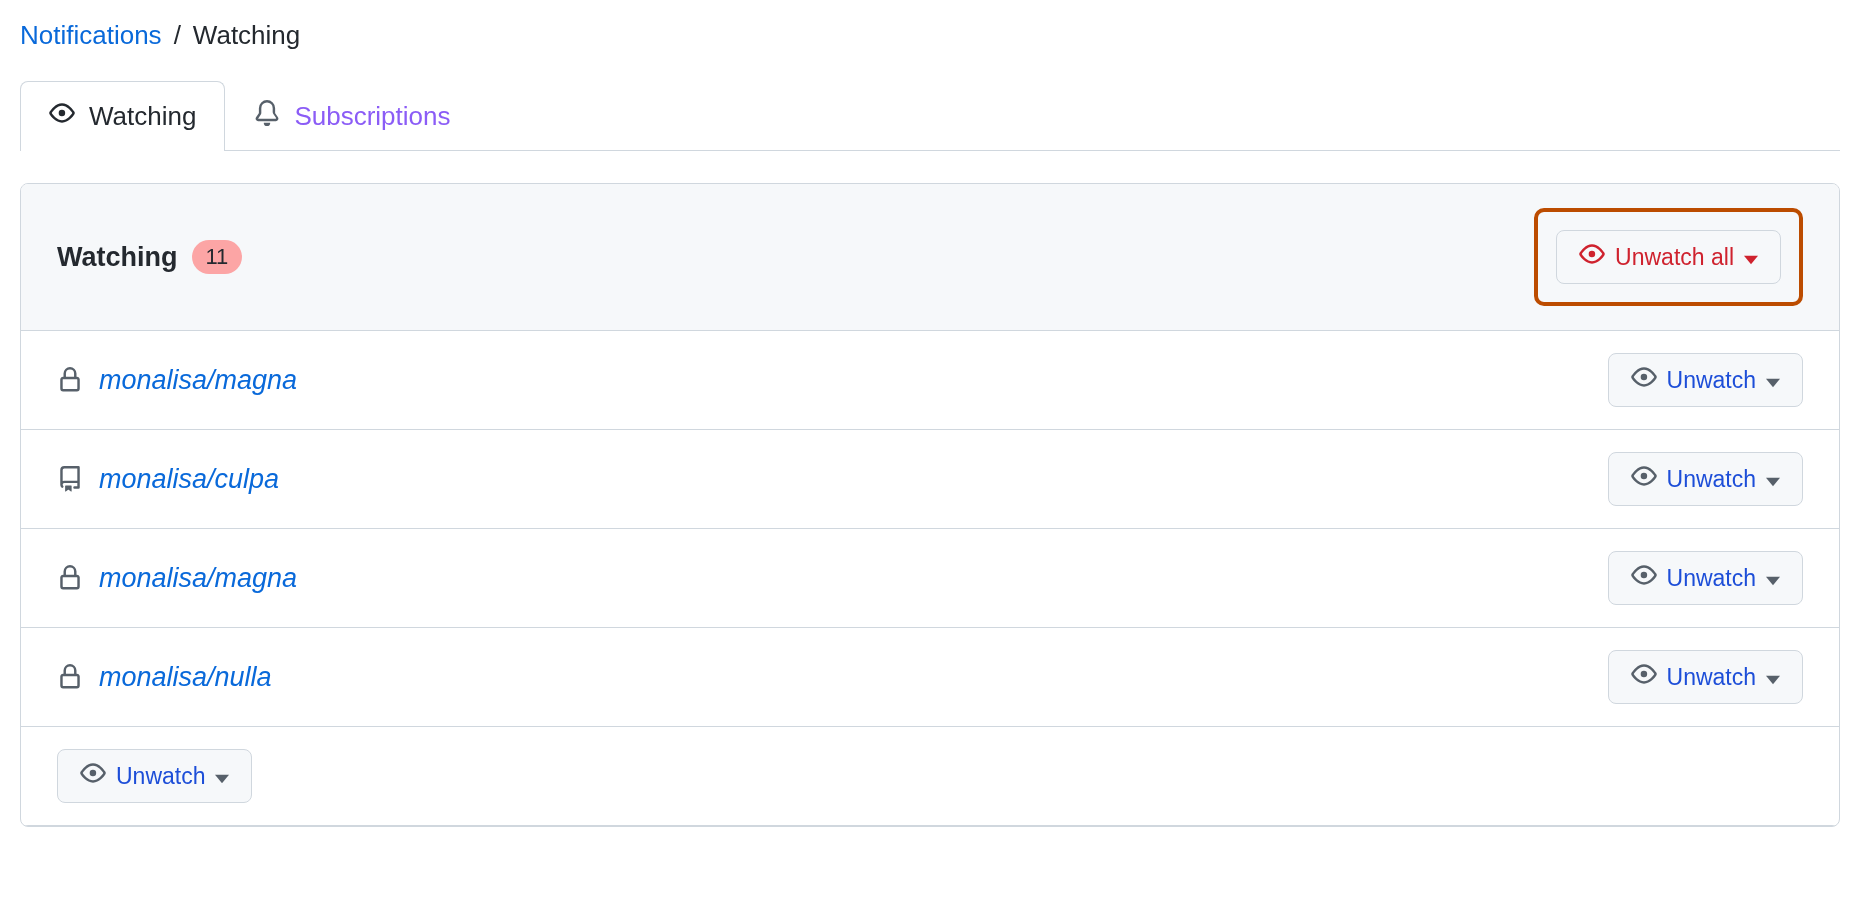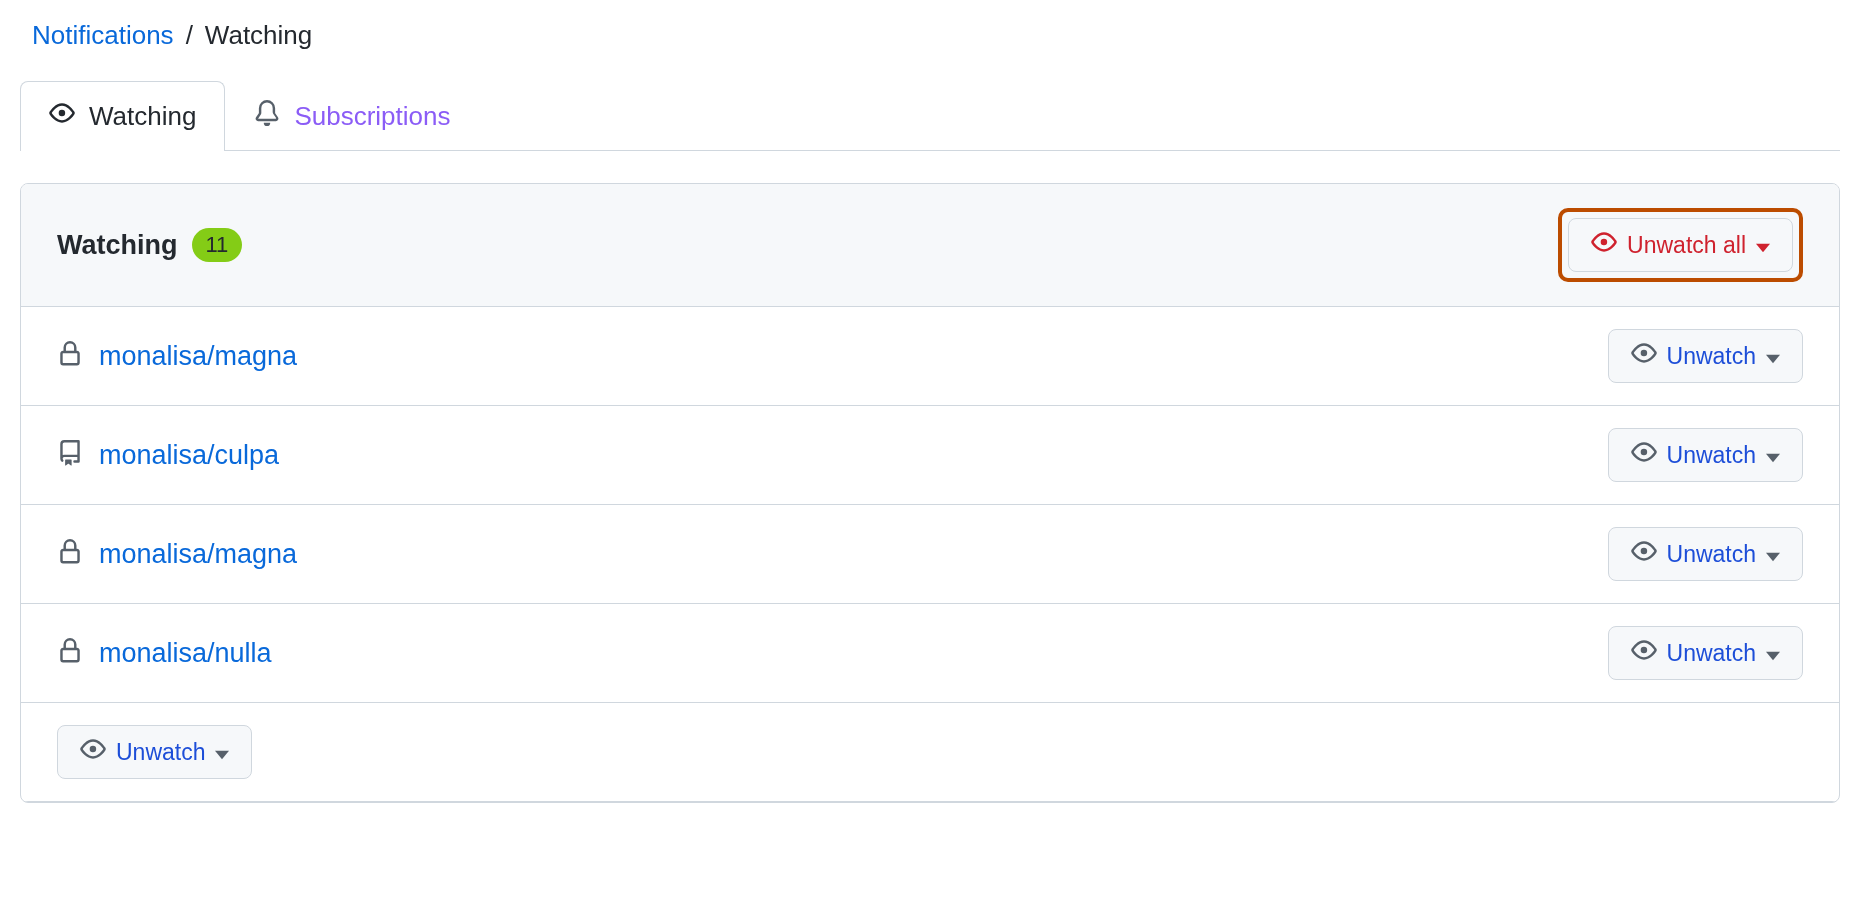--- a/index.html
+++ b/index.html
@@ -13,21 +13,20 @@
       padding: 20px;
       font-size: 14px;
       color: #24292f;
     }
     .breadcrumb {
       font-size: 26px;
       margin-bottom: 30px;
       display: flex;
       align-items: center;
       gap: 12px;
-      margin-left: 12px;
     }
     .breadcrumb a {
       color: #0969da;
       text-decoration: none;
     }
     .breadcrumb-sep {
       color: #24292f;
     }
     .breadcrumb-current {
       color: #24292f;
@@ -77,21 +76,21 @@
       display: flex;
       align-items: center;
       gap: 14px;
     }
     .panel-title {
       font-size: 27px;
       font-weight: 600;
       color: #24292f;
     }
     .count-badge {
-      background: #84cc16;
+      background: #fca5a5;
       border-radius: 24px;
       padding: 4px 14px;
       font-size: 22px;
       color: #24292f;
       font-weight: 500;
     }
     .btn {
       display: inline-flex;
       align-items: center;
       gap: 10px;
@@ -114,36 +113,37 @@
     }
     .btn-danger {
       color: #cf222e;
     }
     .btn-danger svg {
       fill: #cf222e;
     }
     .highlight-box {
       border: 4px solid #bc4c00;
       border-radius: 10px;
-      padding: 6px;
+      padding: 18px;
     }
     .repo-list {
       list-style: none;
     }
     .repo-item {
       display: flex;
       align-items: center;
       justify-content: space-between;
       padding: 22px 36px;
       border-bottom: 1px solid #d0d7de;
     }
     .repo-info {
       display: flex;
-      align-items: flex-start;
+      align-items: flex-end;
       gap: 16px;
+      font-style: italic;
     }
     .repo-info svg {
       width: 26px;
       height: 26px;
       fill: #57606a;
     }
     .repo-link {
       color: #0969da;
       text-decoration: none;
       font-size: 27px;

